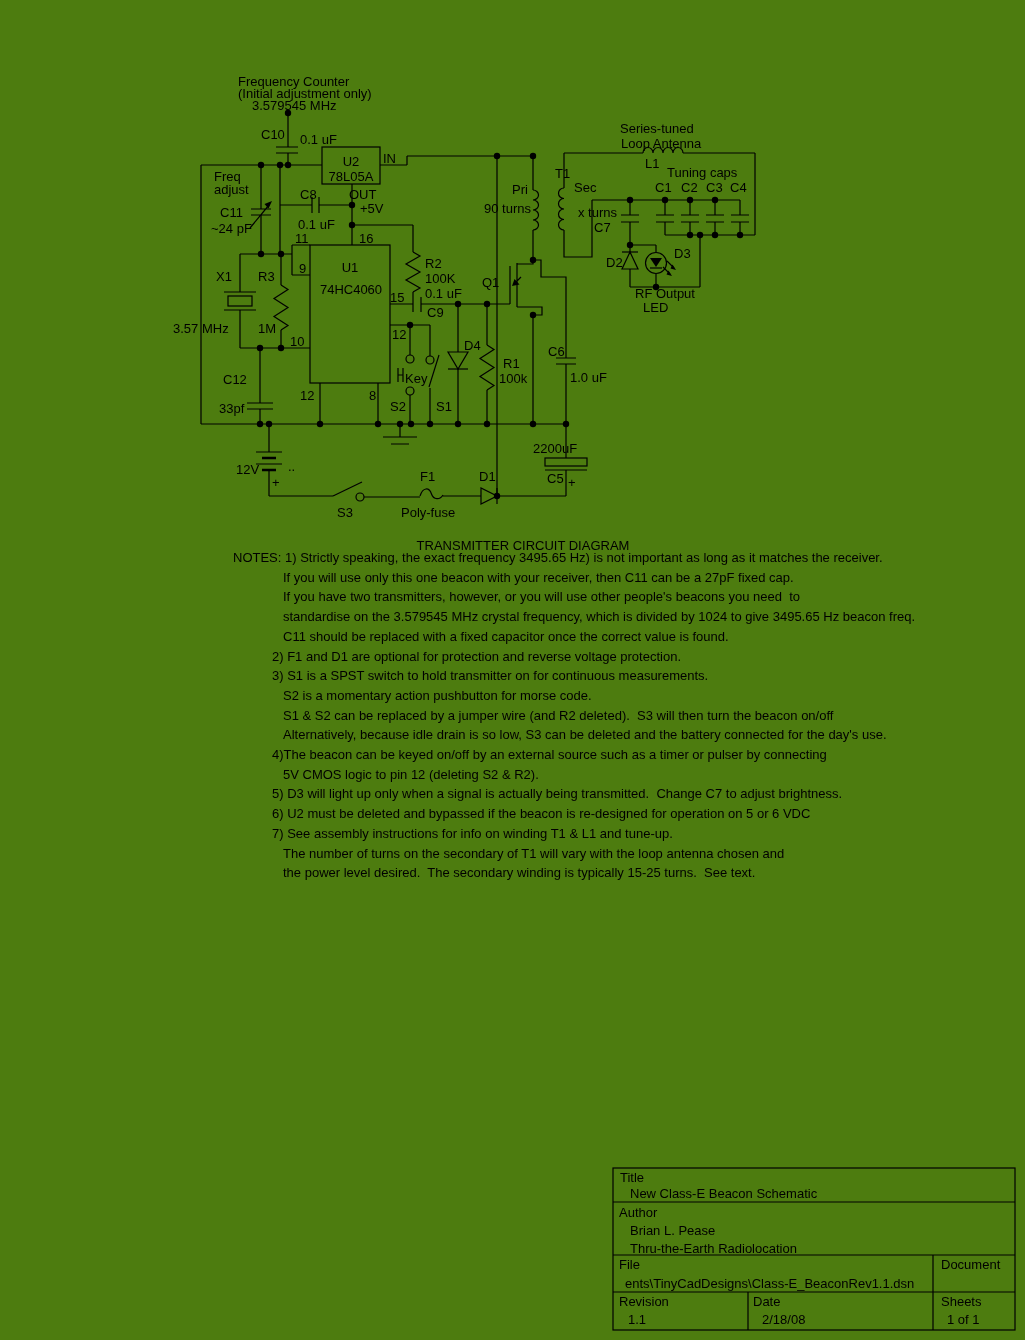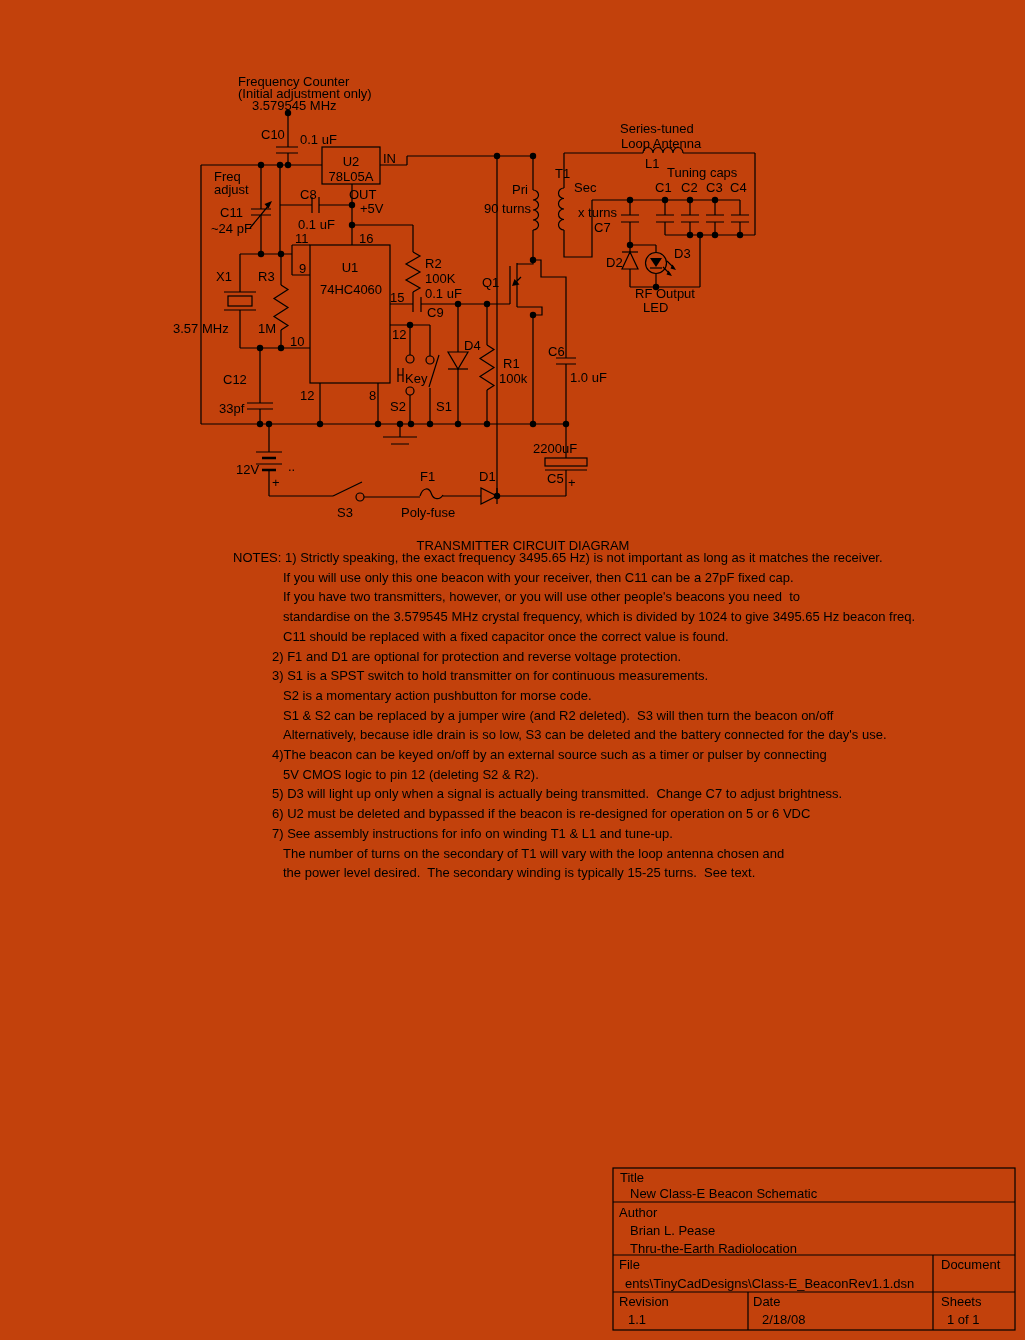--- a/index.html
+++ b/index.html
@@ -1,16 +1,16 @@
 <!DOCTYPE html>
 <html><head>
 <meta charset="utf-8">
 <style>
   html,body{margin:0;padding:0;background:#fff;}
-  .page{position:relative;width:1025px;height:1340px;background:#c2410c;overflow:hidden;}
+  .page{position:relative;width:1025px;height:1340px;background:#4d7c0f;overflow:hidden;}
   svg{position:absolute;left:0;top:0;}
   svg text{font-family:"Liberation Sans","DejaVu Sans",sans-serif;font-size:13px;fill:#000;white-space:pre;}
   .wire{stroke:#000;stroke-width:1.2;fill:none;}
   .thick{stroke:#000;stroke-width:2.6;fill:none;}
   .dot{fill:#000;stroke:none;}
   .solid{fill:#000;stroke:none;}
   .box{stroke:#000;stroke-width:1.2;fill:none;}
 </style>
 </head>
 <body>

